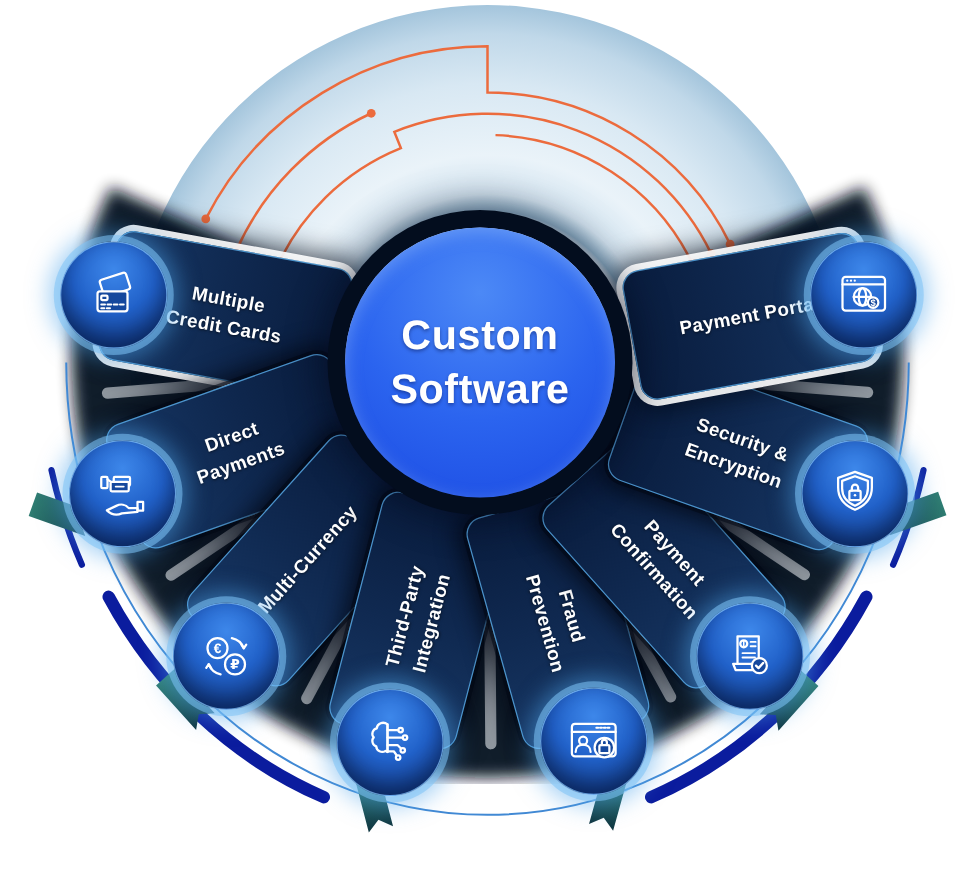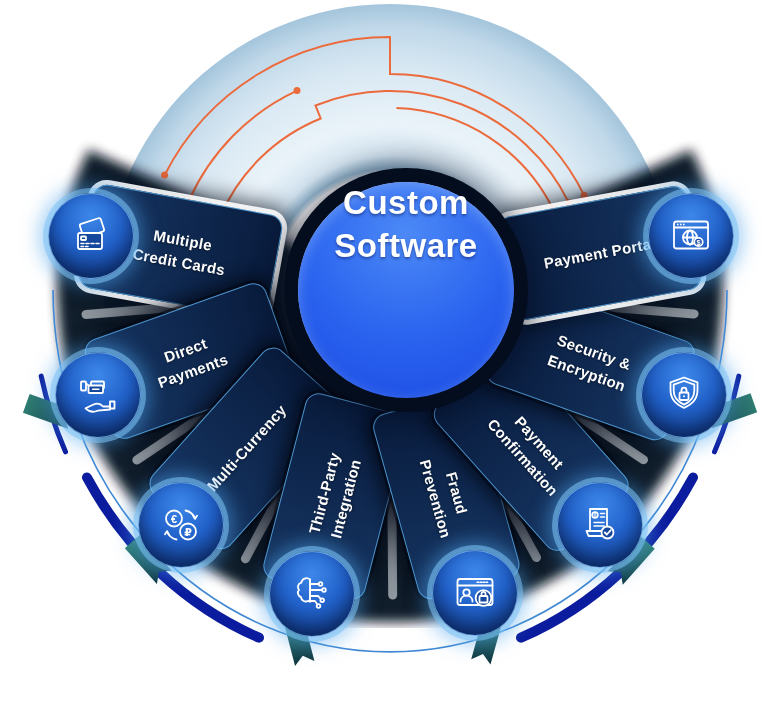--- a/index.html
+++ b/index.html
@@ -38,25 +38,25 @@
                inset 0 -8px 16px rgba(0,10,45,.45);
     display:flex;align-items:center;justify-content:center;
     z-index:3;
   }
   .ic svg{width:48px;height:48px;stroke:#fff;stroke-width:1.8;fill:none;
           stroke-linecap:round;stroke-linejoin:round;}
   .ic svg text{fill:#fff;stroke:none;font-weight:bold;font-family:"Liberation Sans","DejaVu Sans",sans-serif;}
 
   
   .hub{
-    position:absolute;left:298px;top:182px;width:216px;height:216px;border-radius:50%;
+    position:absolute;left:276px;top:182px;width:216px;height:216px;border-radius:50%;
     background:radial-gradient(circle at 50% 24%,#4c89f6 0%,#2b64ef 52%,#1b4ae2 100%);
     box-shadow:0 0 0 14px #030d1e, 0 0 28px 18px rgba(3,10,28,.55),
                inset 0 4px 14px rgba(190,225,255,.35);
-    display:flex;align-items:flex-start;justify-content:center;z-index:4;
+    display:flex;align-items:center;justify-content:center;z-index:4;
   }
   .hub .t{
     color:#fff;font-weight:bold;font-size:33px;line-height:1.3;letter-spacing:.5px;
     text-align:center;white-space:pre-line;text-shadow:0 2px 3px rgba(0,10,60,.4);
   }
 </style>
 </head>
 <body>
 
 <div id="canvas">

